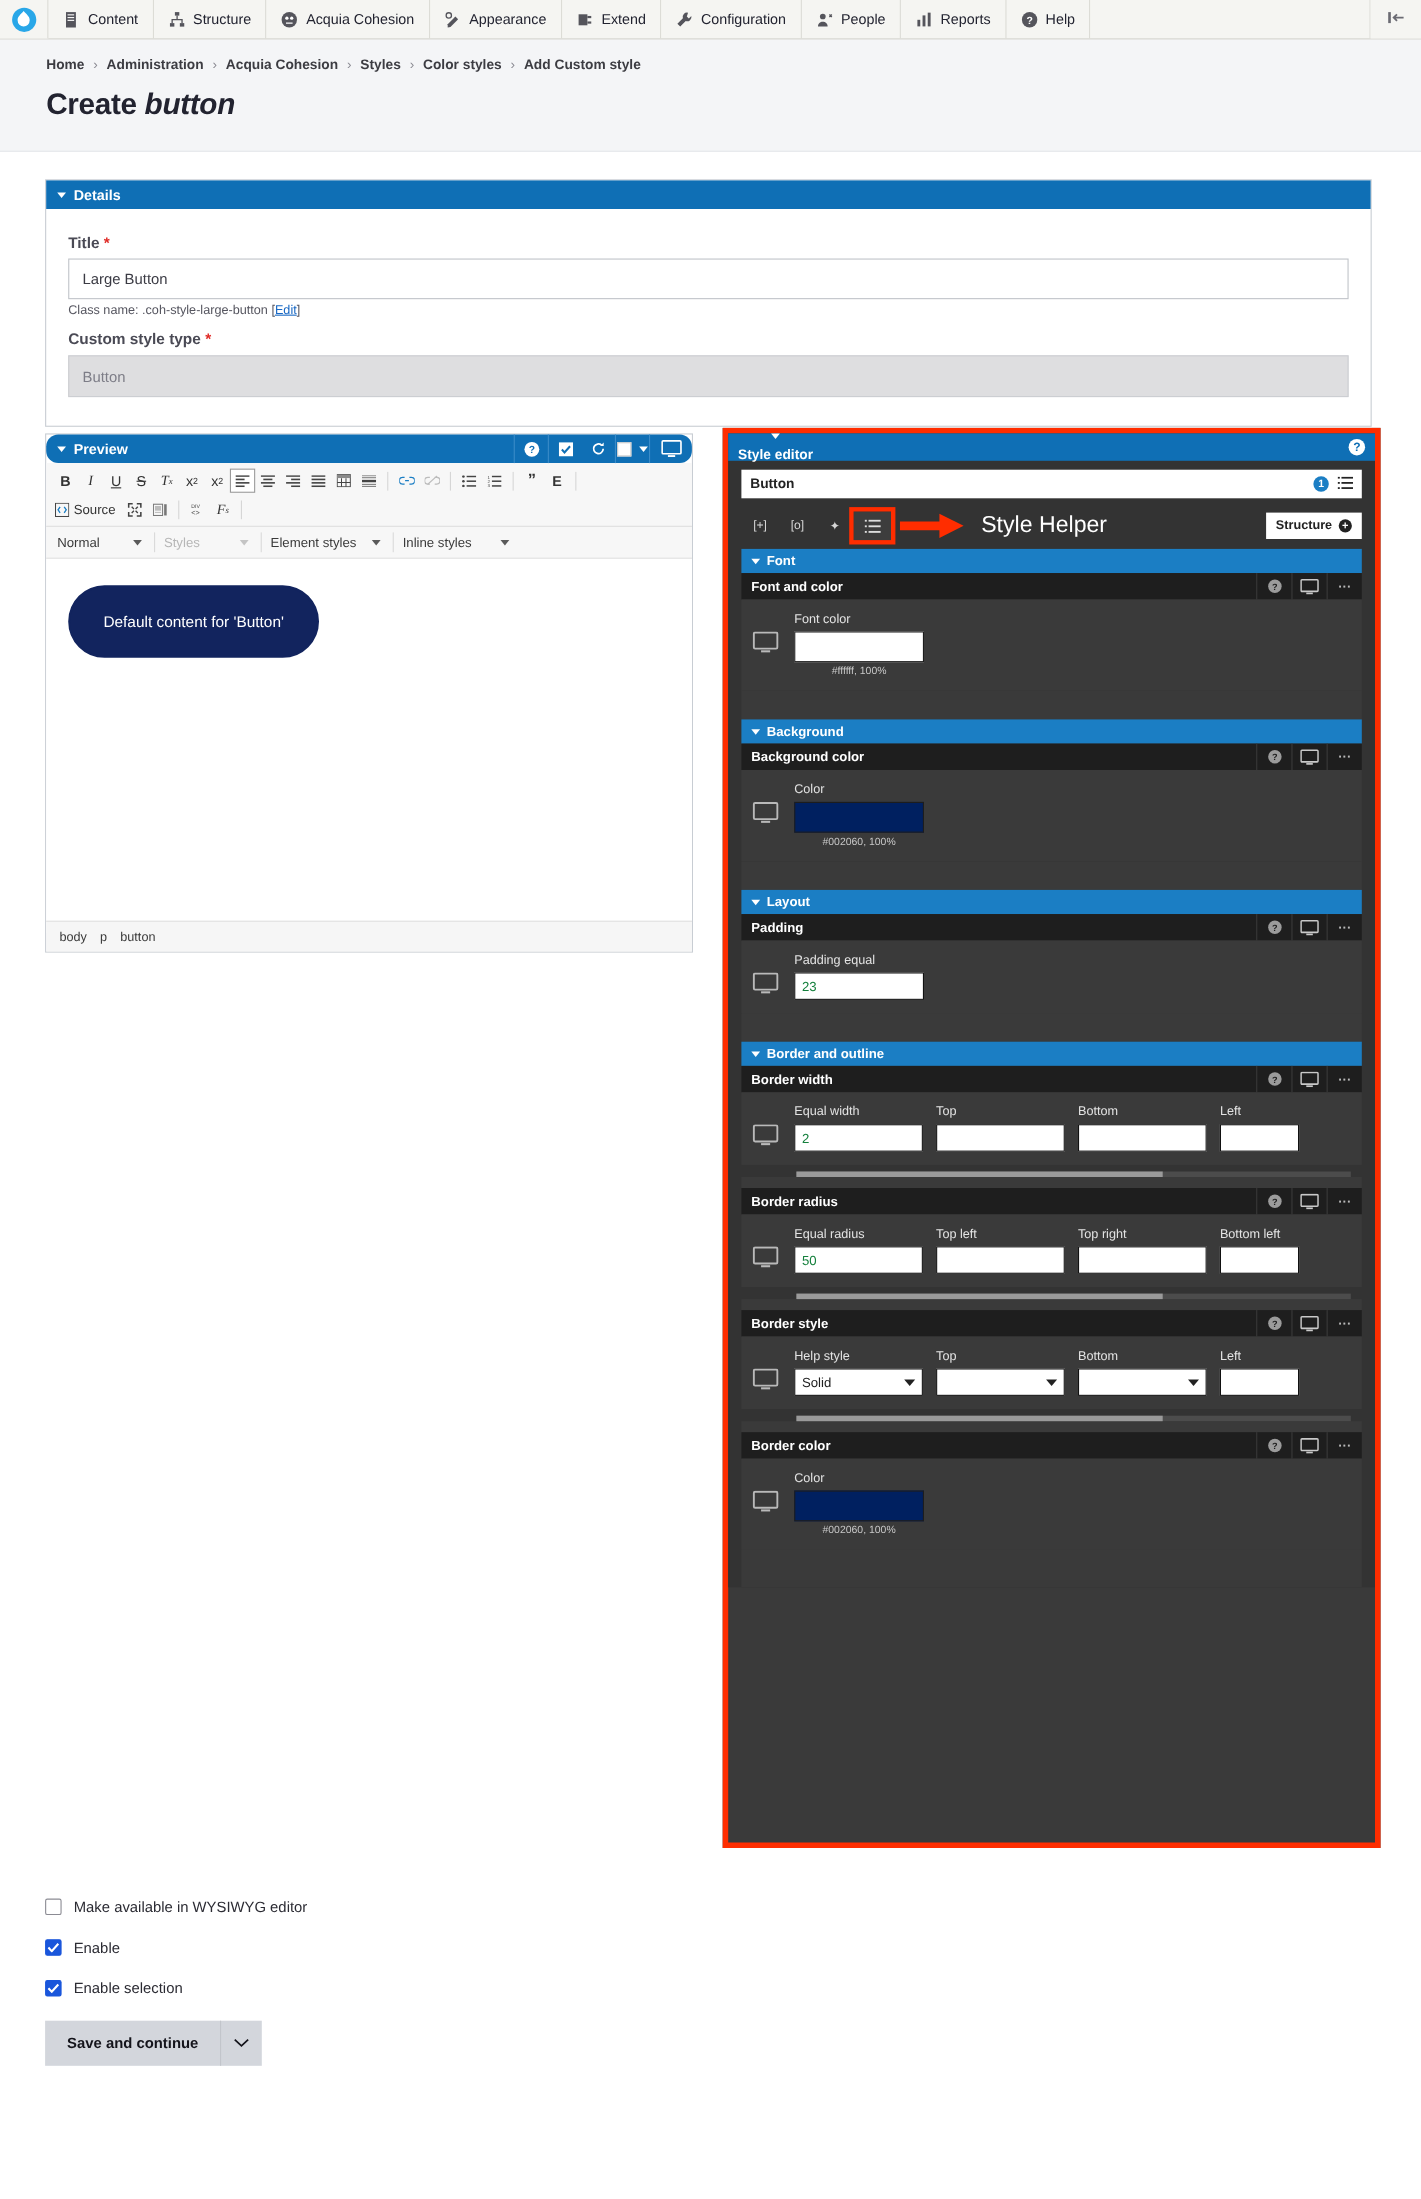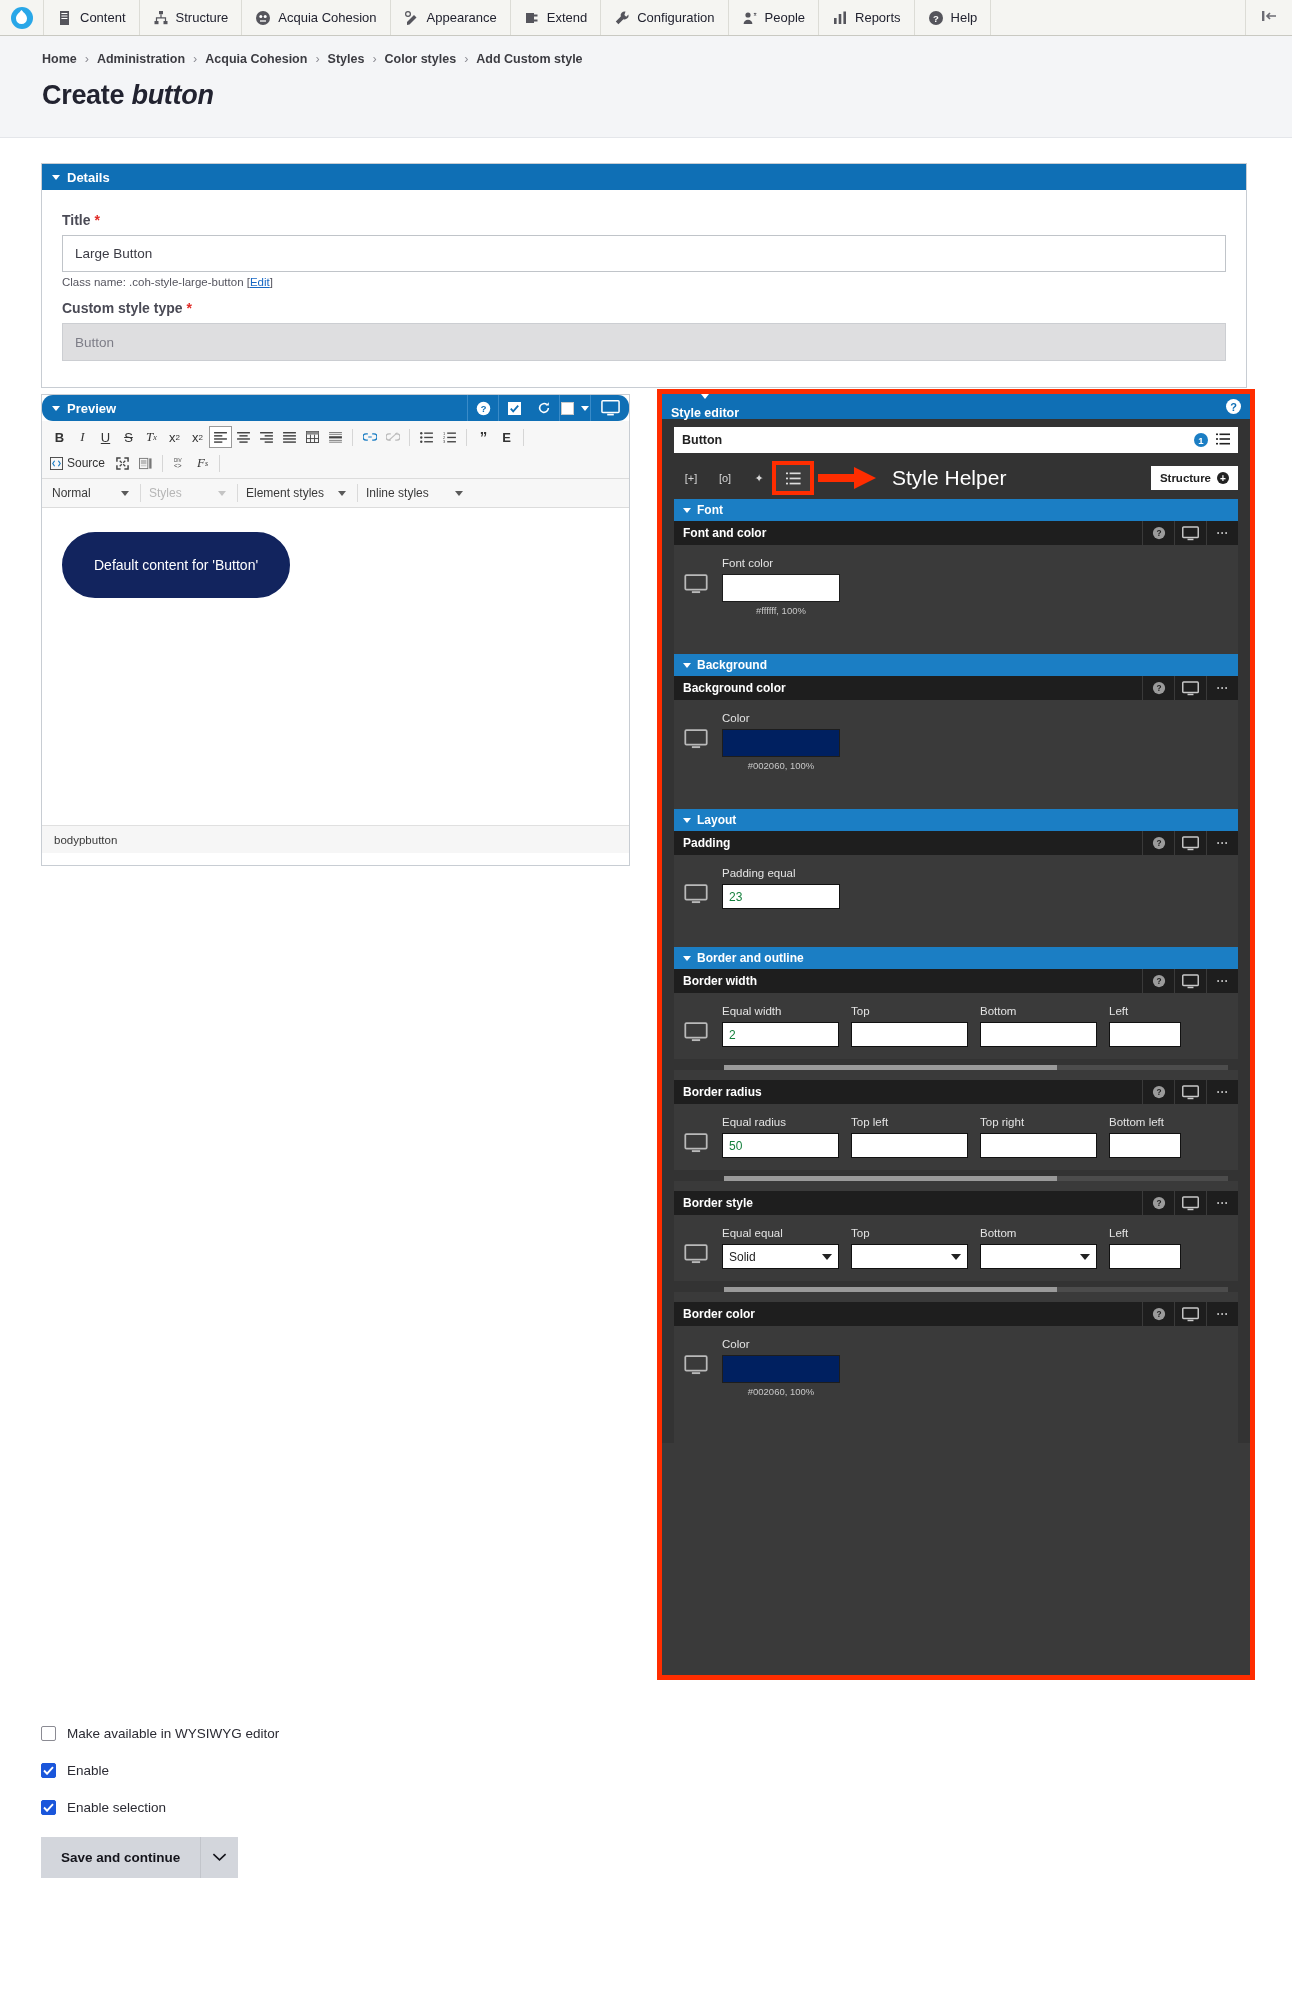--- a/index.html
+++ b/index.html
@@ -195,25 +195,25 @@
   .demo-button {
     display:inline-block;
     background: #12245e;
     color: #ffffff;
     border: 2px solid #12245e;
     border-radius: 50px;
     padding: 23px 30px;
     font-size: 14px;
   }
   .preview-status {
-    position:absolute; left:0; right:0; bottom:12px;
+    position:absolute; left:0; right:0; bottom:0;
     height: 28px;
     background:#f6f6f6;
     border-top: 1px solid #e0e0e0;
-    display:flex; align-items:center; gap:0;
+    display:flex; align-items:center; gap:12px;
     padding: 0 12px;
     font-size: 11.5px;
     color: #3a3a3a;
   }
 
   
   .style-editor-wrap {
     position:absolute; left: 657px; top: 389px;
     width: 598px; height: 1291px;
     border: 5px solid #ff2d00;
@@ -1003,21 +1003,21 @@
         <span class="sh-act">···</span>
       </span>
     </div>
     <div class="se-field-area">
       <span class="device-ico"><svg width="24" height="20" viewBox="0 0 20 17">
             <rect x="0.9" y="0.9" width="18.2" height="12.4" rx="1" fill="none" stroke="#b9b9b9" stroke-width="1.5"></rect>
             <rect x="6.5" y="14.6" width="7" height="1.6" fill="#b9b9b9"></rect>
           </svg></span>
       <div class="fields-row">
         <div class="field-col">
-          <span class="lbl">Equal equal</span>
+          <span class="lbl">Help style</span>
           <span class="dk-select">
             <span>Solid</span>
             <span class="sel-tri"></span>
           </span>
         </div>
         <div class="field-col">
           <span class="lbl">Top</span>
           <span class="dk-select">
             <span></span>
             <span class="sel-tri"></span>

